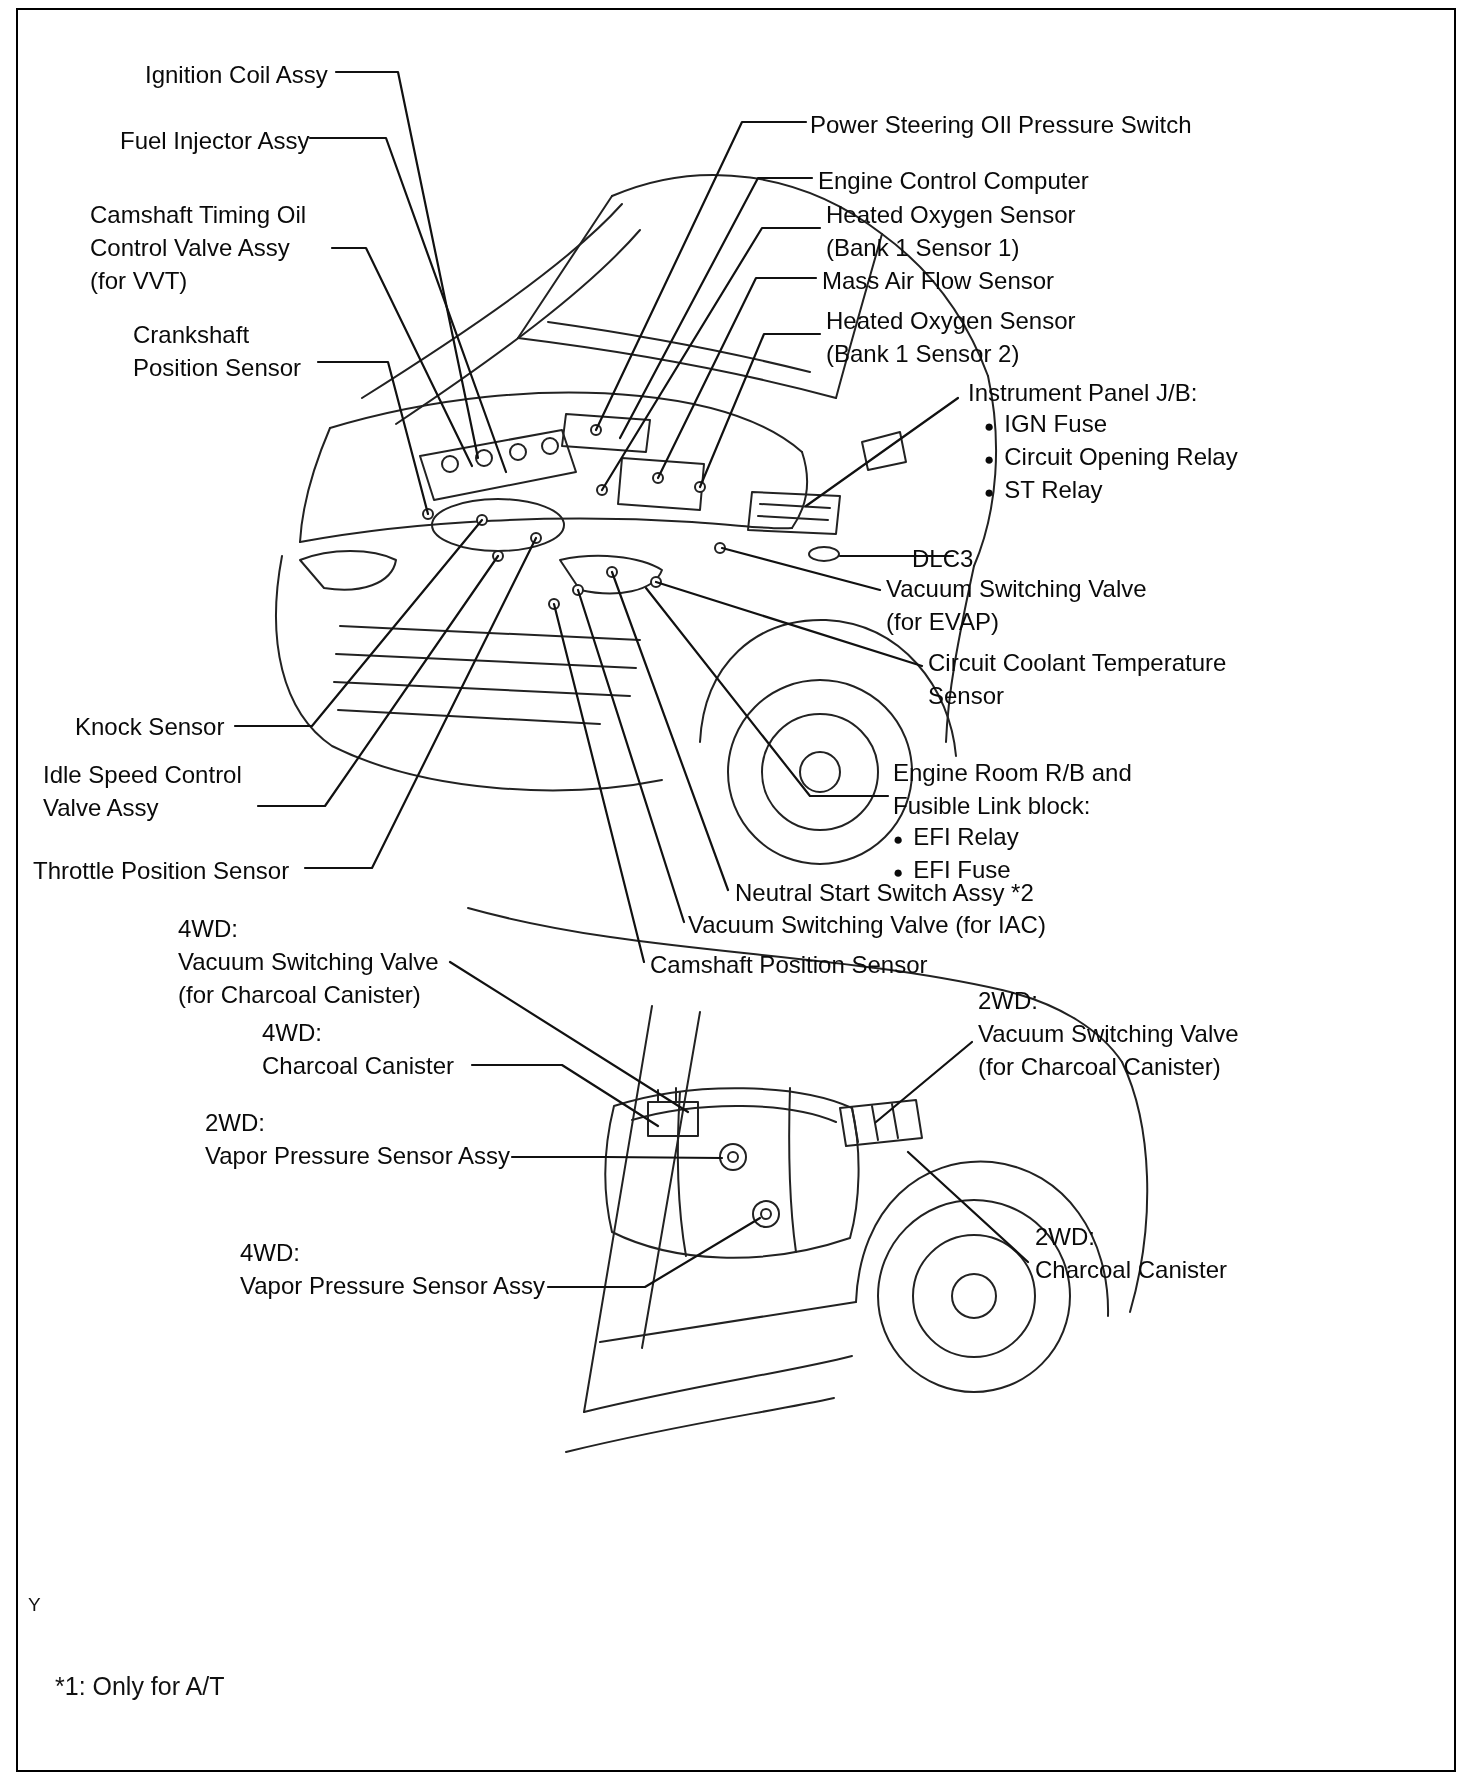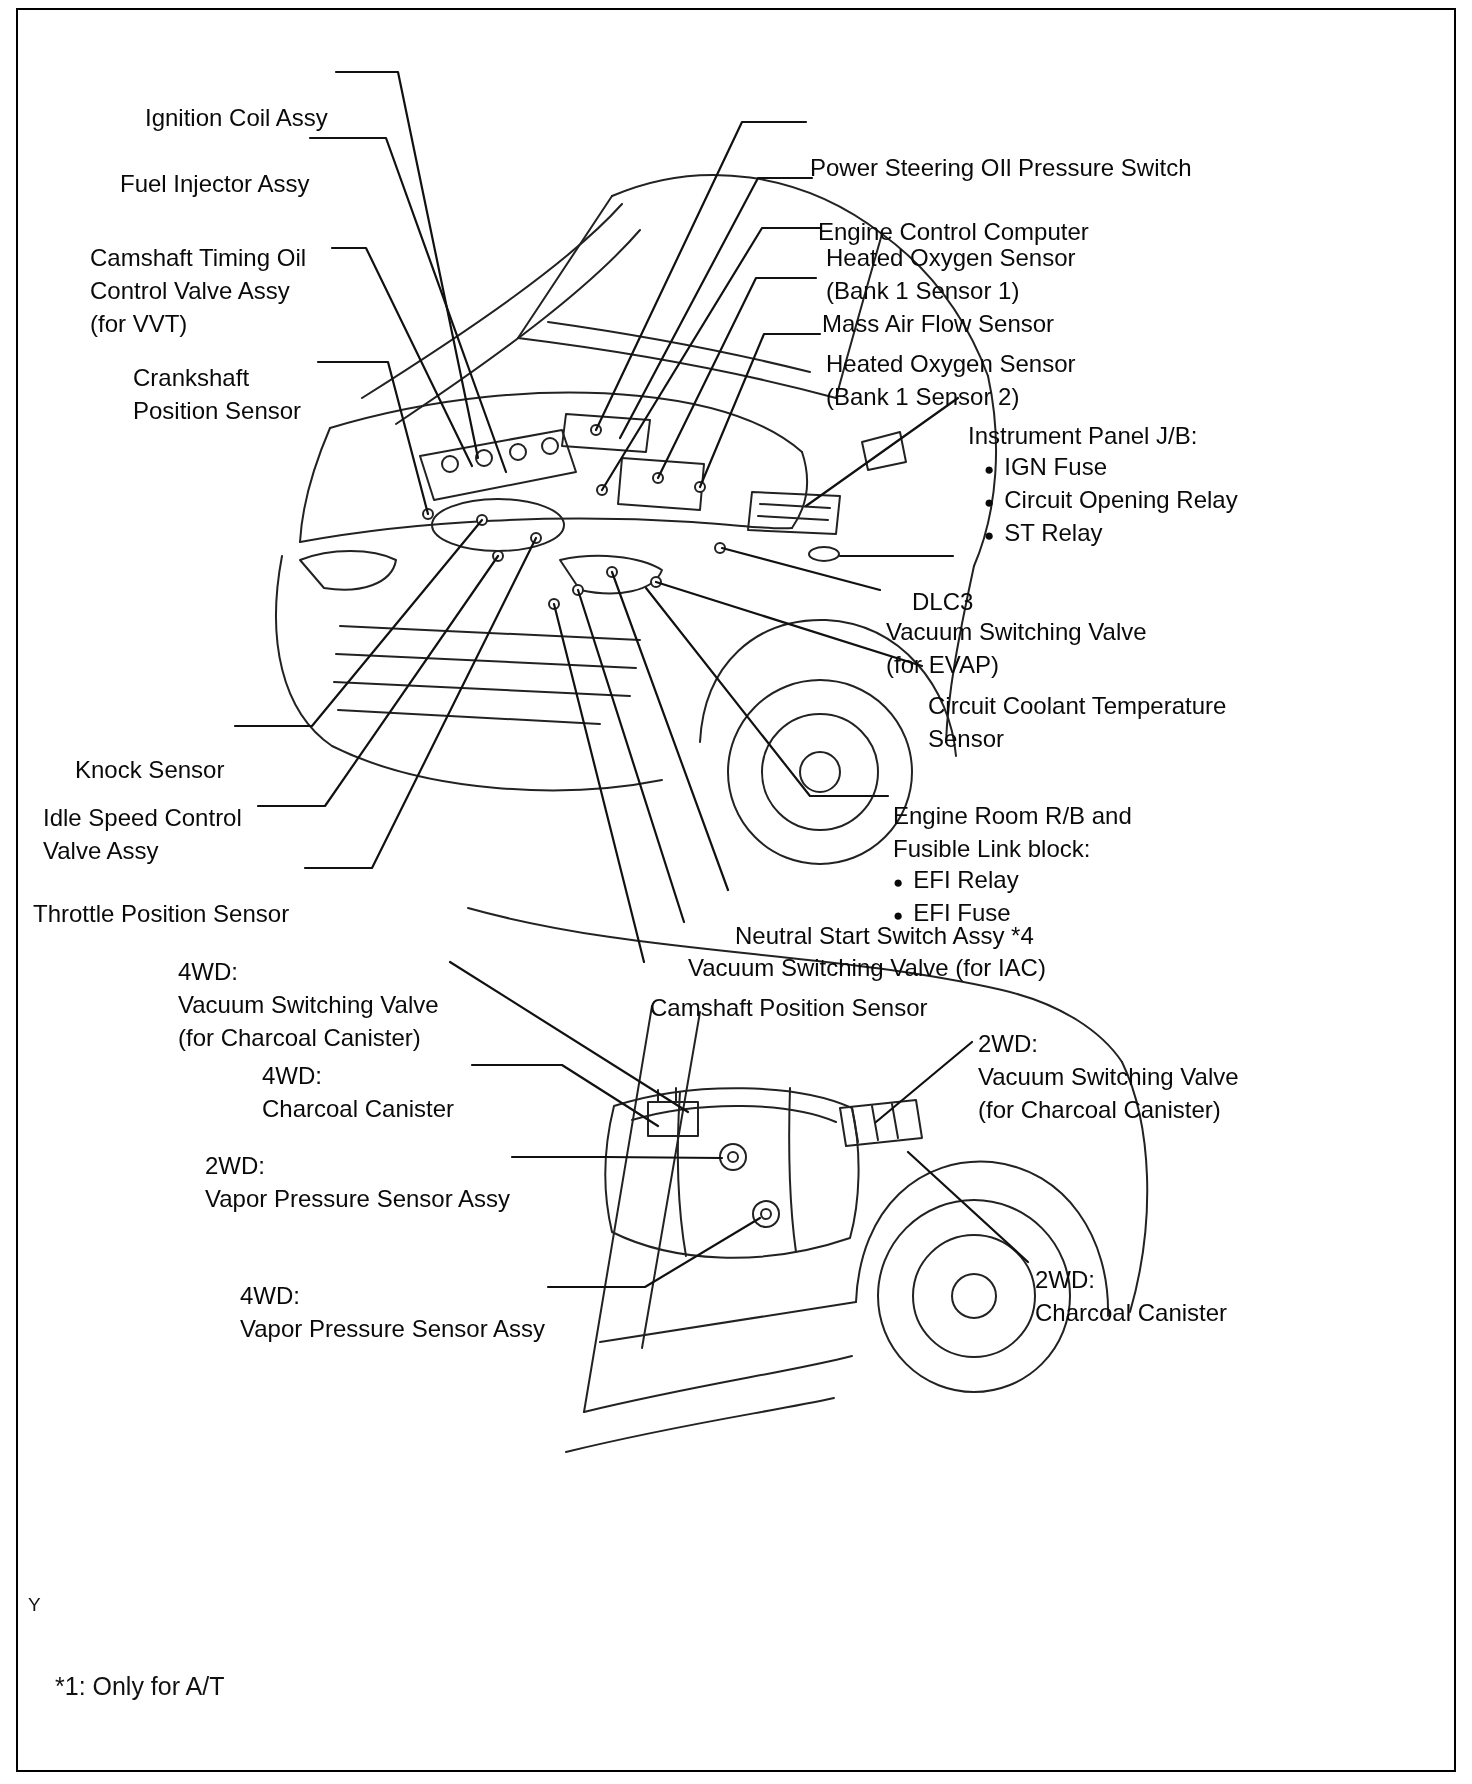--- a/index.html
+++ b/index.html
@@ -11,21 +11,21 @@
   .frame {
     position:absolute; left:16px; top:8px; width:1440px; height:1764px;
     border:2px solid #000; background:#fff;
   }
   svg.art { position:absolute; left:0; top:0; }
   svg.art path, svg.art circle, svg.art ellipse, svg.art polyline, svg.art line {
     fill:none; stroke:#222; stroke-width:2; stroke-linecap:round; stroke-linejoin:round;
   }
   svg.art .leader { stroke:#111; stroke-width:2.2; }
   svg.art .dot { fill:#fff; stroke:#222; stroke-width:2; }
-  .label { position:absolute; font-size:24px; line-height:33px; white-space:nowrap; color:#0a0a0a;margin-top:43px; }
+  .label { position:absolute; font-size:24px; line-height:33px; white-space:nowrap; color:#0a0a0a; }
   .bold { font-weight:normal; }
   .bullets { padding-left:16px; }
   .bullet-row { display:flex; align-items:baseline; gap:10px; line-height:30px; }
   .bullet-glyph { font-size:17px; }
   .corner-mark { position:absolute; left:28px; top:1594px; font-size:19px; }
   .footnote { position:absolute; left:55px; top:1672px; font-size:25px; }
   .figure-code { position:absolute; right:26px; top:1816px; font-size:14px;font-weight:bold; }
 </style>
 </head>
 <body>
@@ -185,21 +185,21 @@
   <div class="bold">2WD:</div>
   <div>Vapor Pressure Sensor Assy</div>
 </div>
 
 <div class="label" style="left:240px;top:1236px">
   <div class="bold">4WD:</div>
   <div>Vapor Pressure Sensor Assy</div>
 </div>
 
 <div class="label" style="left:810px;top:108px">Power Steering OIl Pressure Switch</div>
-<div class="label" style="left:818px;top:172px">Engine Control Computer</div>
+<div class="label" style="left:818px;top:164px">Engine Control Computer</div>
 
 <div class="label" style="left:826px;top:198px">
   <div>Heated Oxygen Sensor</div>
   <div>(Bank 1 Sensor 1)</div>
 </div>
 
 <div class="label" style="left:822px;top:264px">Mass Air Flow Sensor</div>
 
 <div class="label" style="left:826px;top:304px">
   <div>Heated Oxygen Sensor</div>
@@ -244,21 +244,21 @@
       <span class="bullet-glyph">●</span>
       <span>EFI Relay</span>
     </div>
     <div class="bullet-row">
       <span class="bullet-glyph">●</span>
       <span>EFI Fuse</span>
     </div>
   </div>
 </div>
 
-<div class="label" style="left:735px;top:876px">Neutral Start Switch Assy *4</div>
+<div class="label" style="left:735px;top:876px">Neutral Start Switch Assy *2</div>
 <div class="label" style="left:688px;top:908px">Vacuum Switching Valve (for IAC)</div>
 <div class="label" style="left:650px;top:948px">Camshaft Position Sensor</div>
 
 <div class="label" style="left:978px;top:984px">
   <div class="bold">2WD:</div>
   <div>Vacuum Switching Valve</div>
   <div>(for Charcoal Canister)</div>
 </div>
 
 <div class="label" style="left:1035px;top:1220px">

